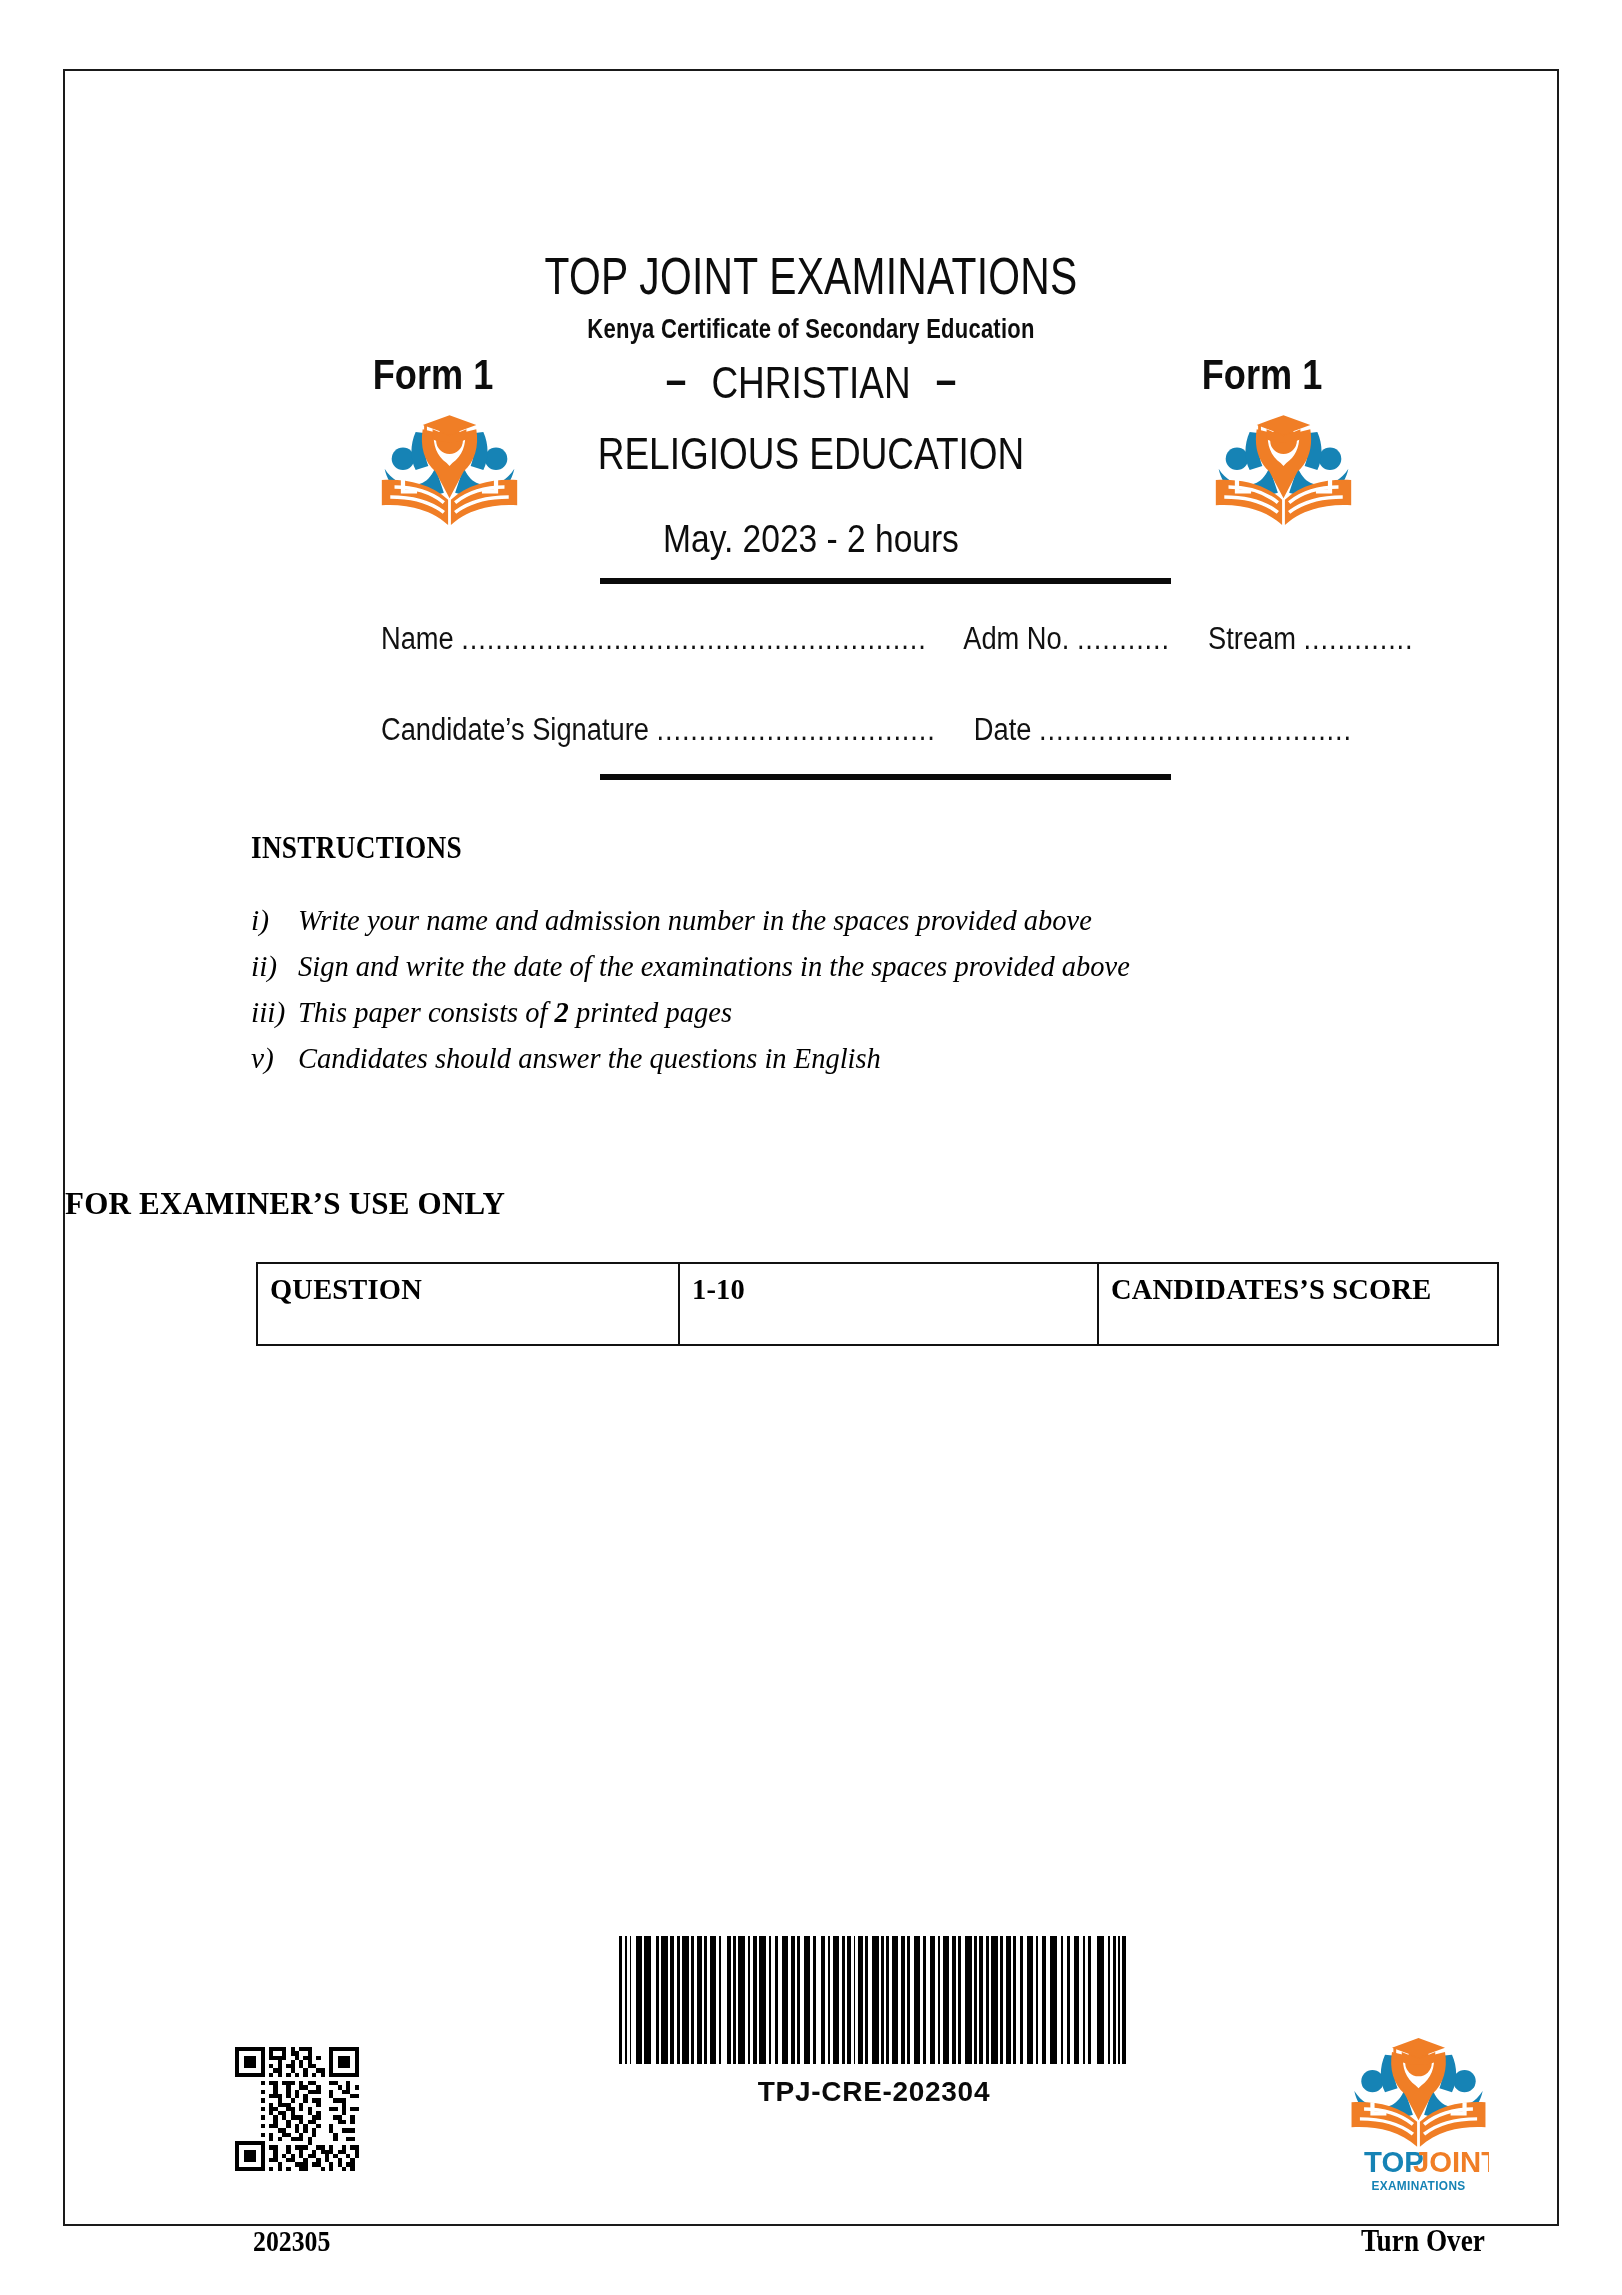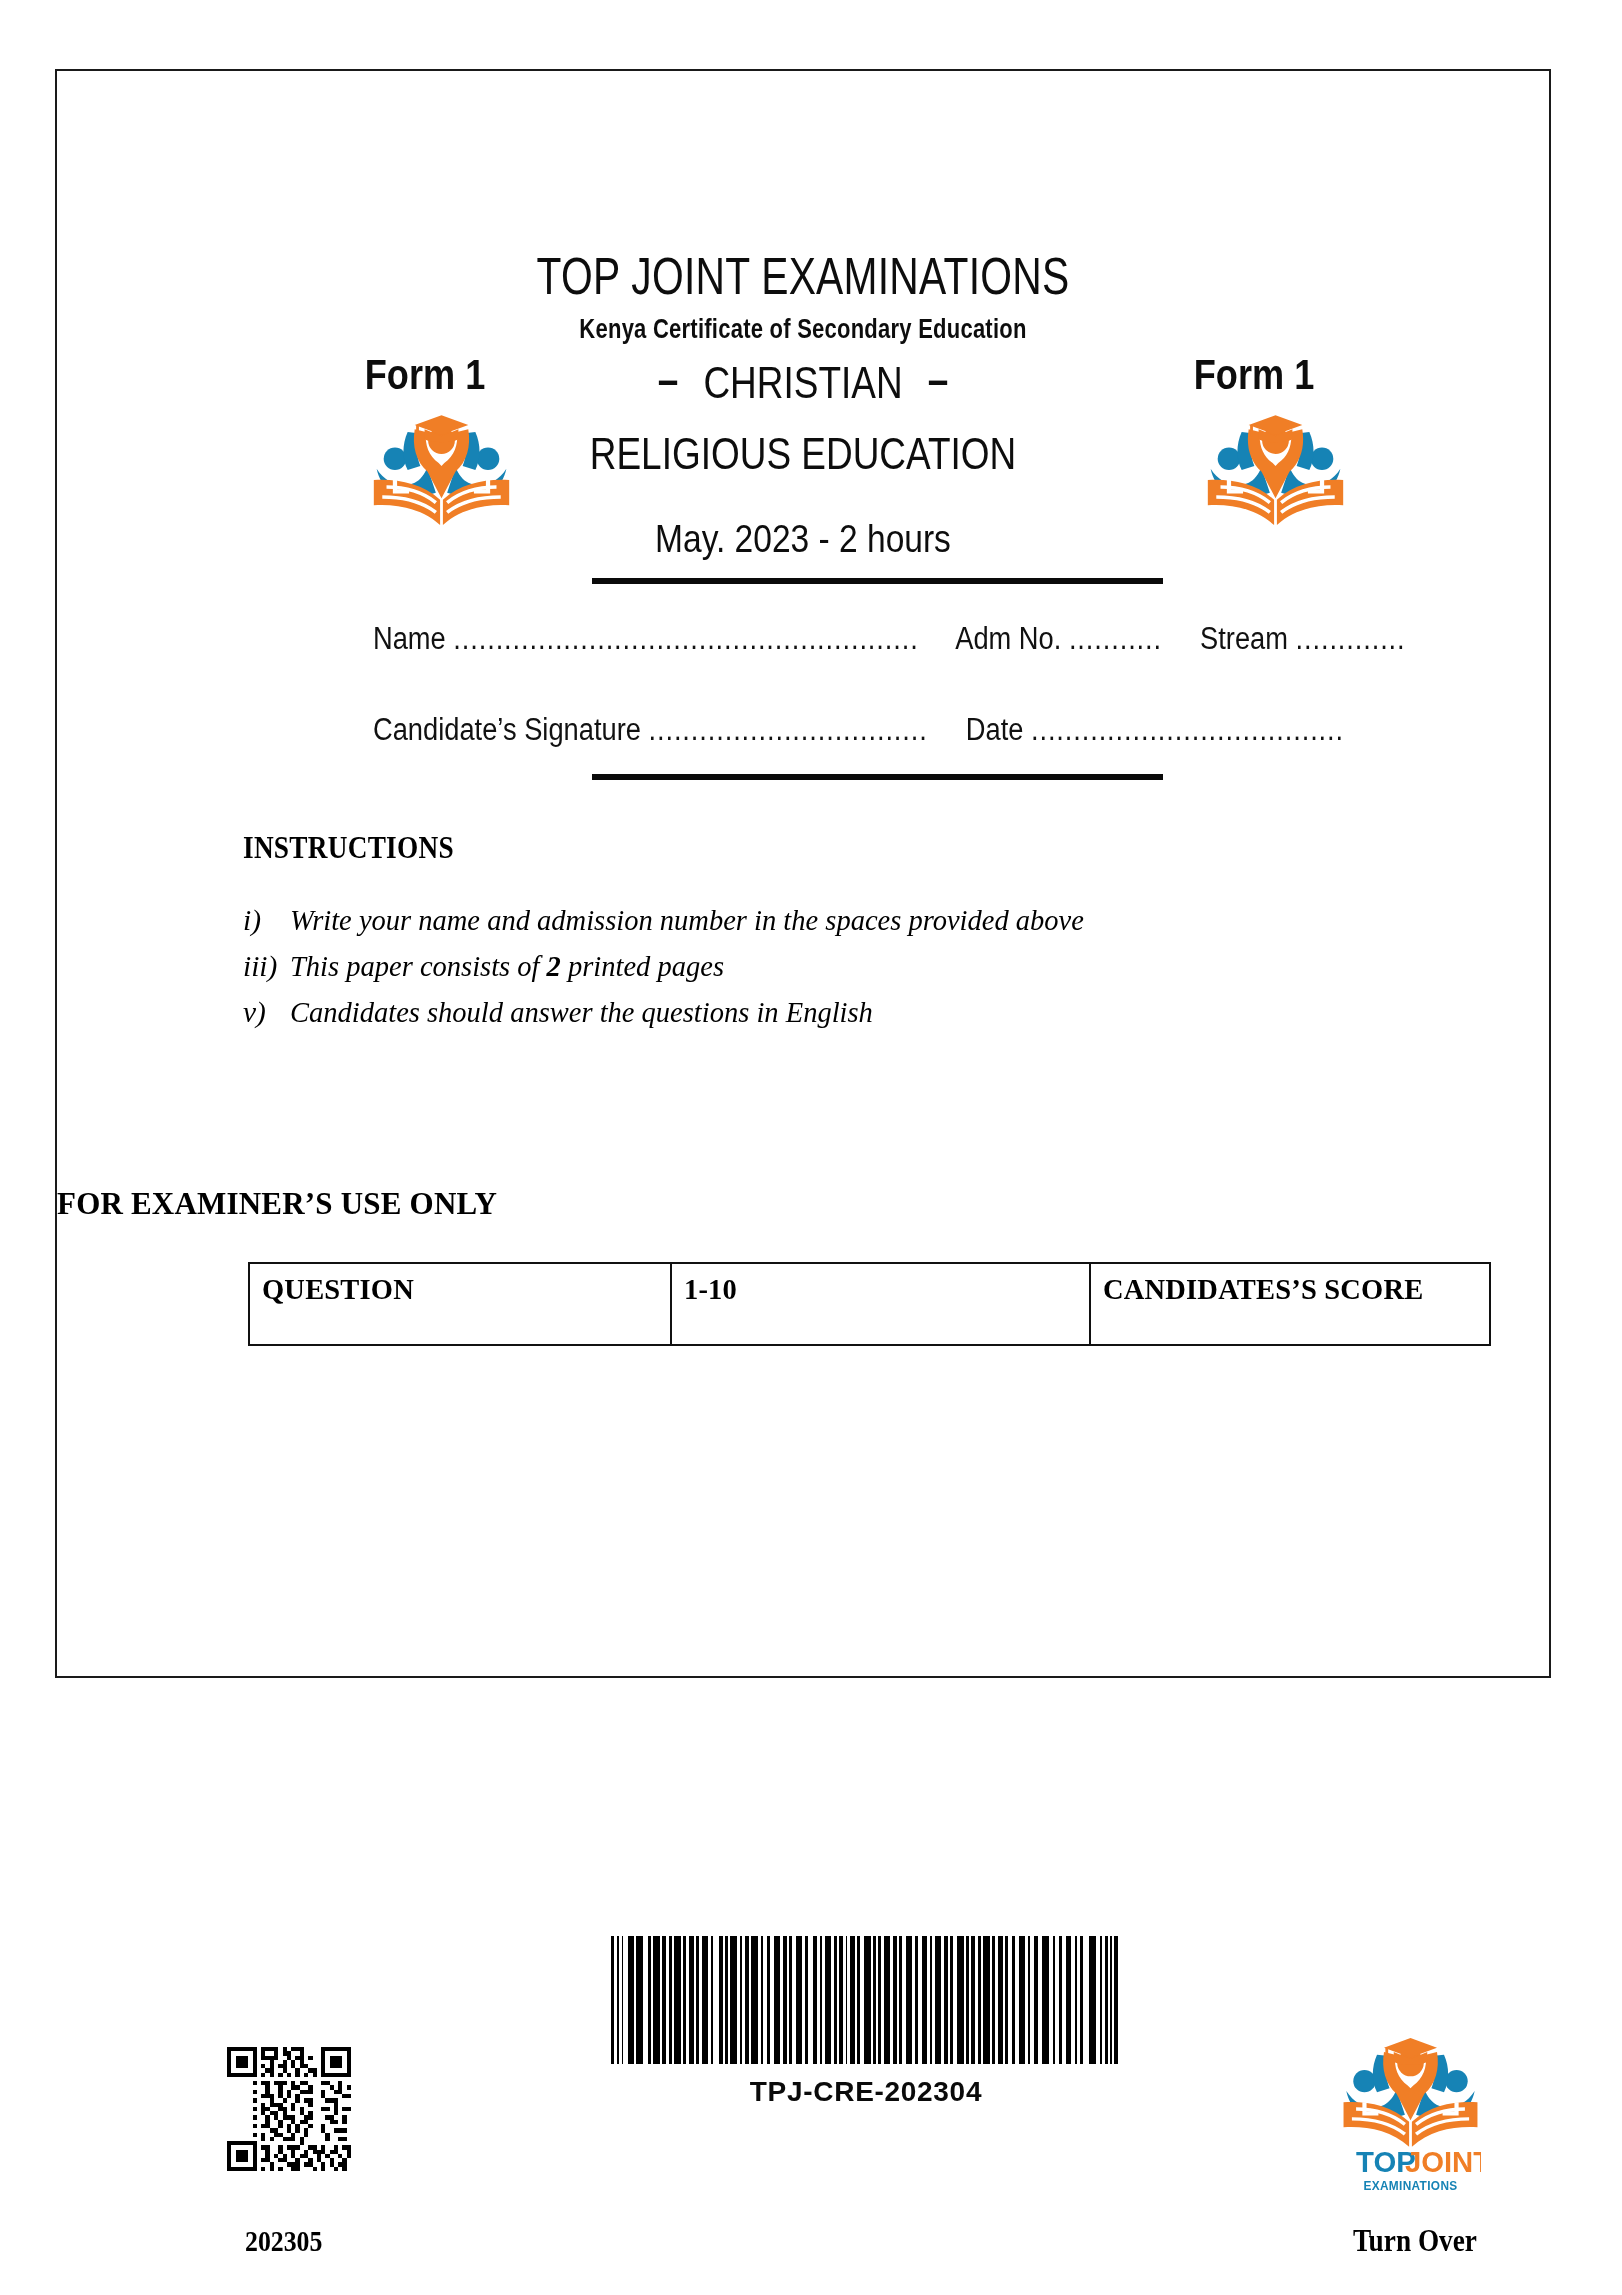--- a/index.html
+++ b/index.html
@@ -11,24 +11,24 @@
     width: 1623px;
     height: 2295px;
     position: relative;
     font-family: "Liberation Serif", serif;
     overflow: hidden;
   }
 
   
   #page-frame {
     position: absolute;
-    left: 55px;
+    left: 63px;
     top: 69px;
     width: 1496px;
-    height: 1609px;
+    height: 2157px;
     border: 2.6px solid #1a1a1a;
     box-sizing: border-box;
     background: #ffffff;
   }
 
   
   .hdr-title {
     position: absolute;
     left: 0; right: 0;
     text-align: center;
@@ -375,20 +375,24 @@
   </div>
 
   <div class="rule" id="rule-bottom"></div>
 
   <div id="instructions-heading">INSTRUCTIONS</div>
 
   <ul id="instruction-list">
     <li>
       <span class="marker">i)</span>
       <span class="itext">Write your name and admission number in the spaces provided above</span>
+    </li>
+    <li>
+      <span class="marker">ii)</span>
+      <span class="itext">Sign and write the date of the examinations in the spaces provided above</span>
     </li>
     <li>
       <span class="marker">iii)</span>
       <span class="itext"><span>This paper consists of </span><b>2</b><span> printed pages</span></span>
     </li>
     <li>
       <span class="marker">v)</span>
       <span class="itext">Candidates should answer the questions in English</span>
     </li>
   </ul>

